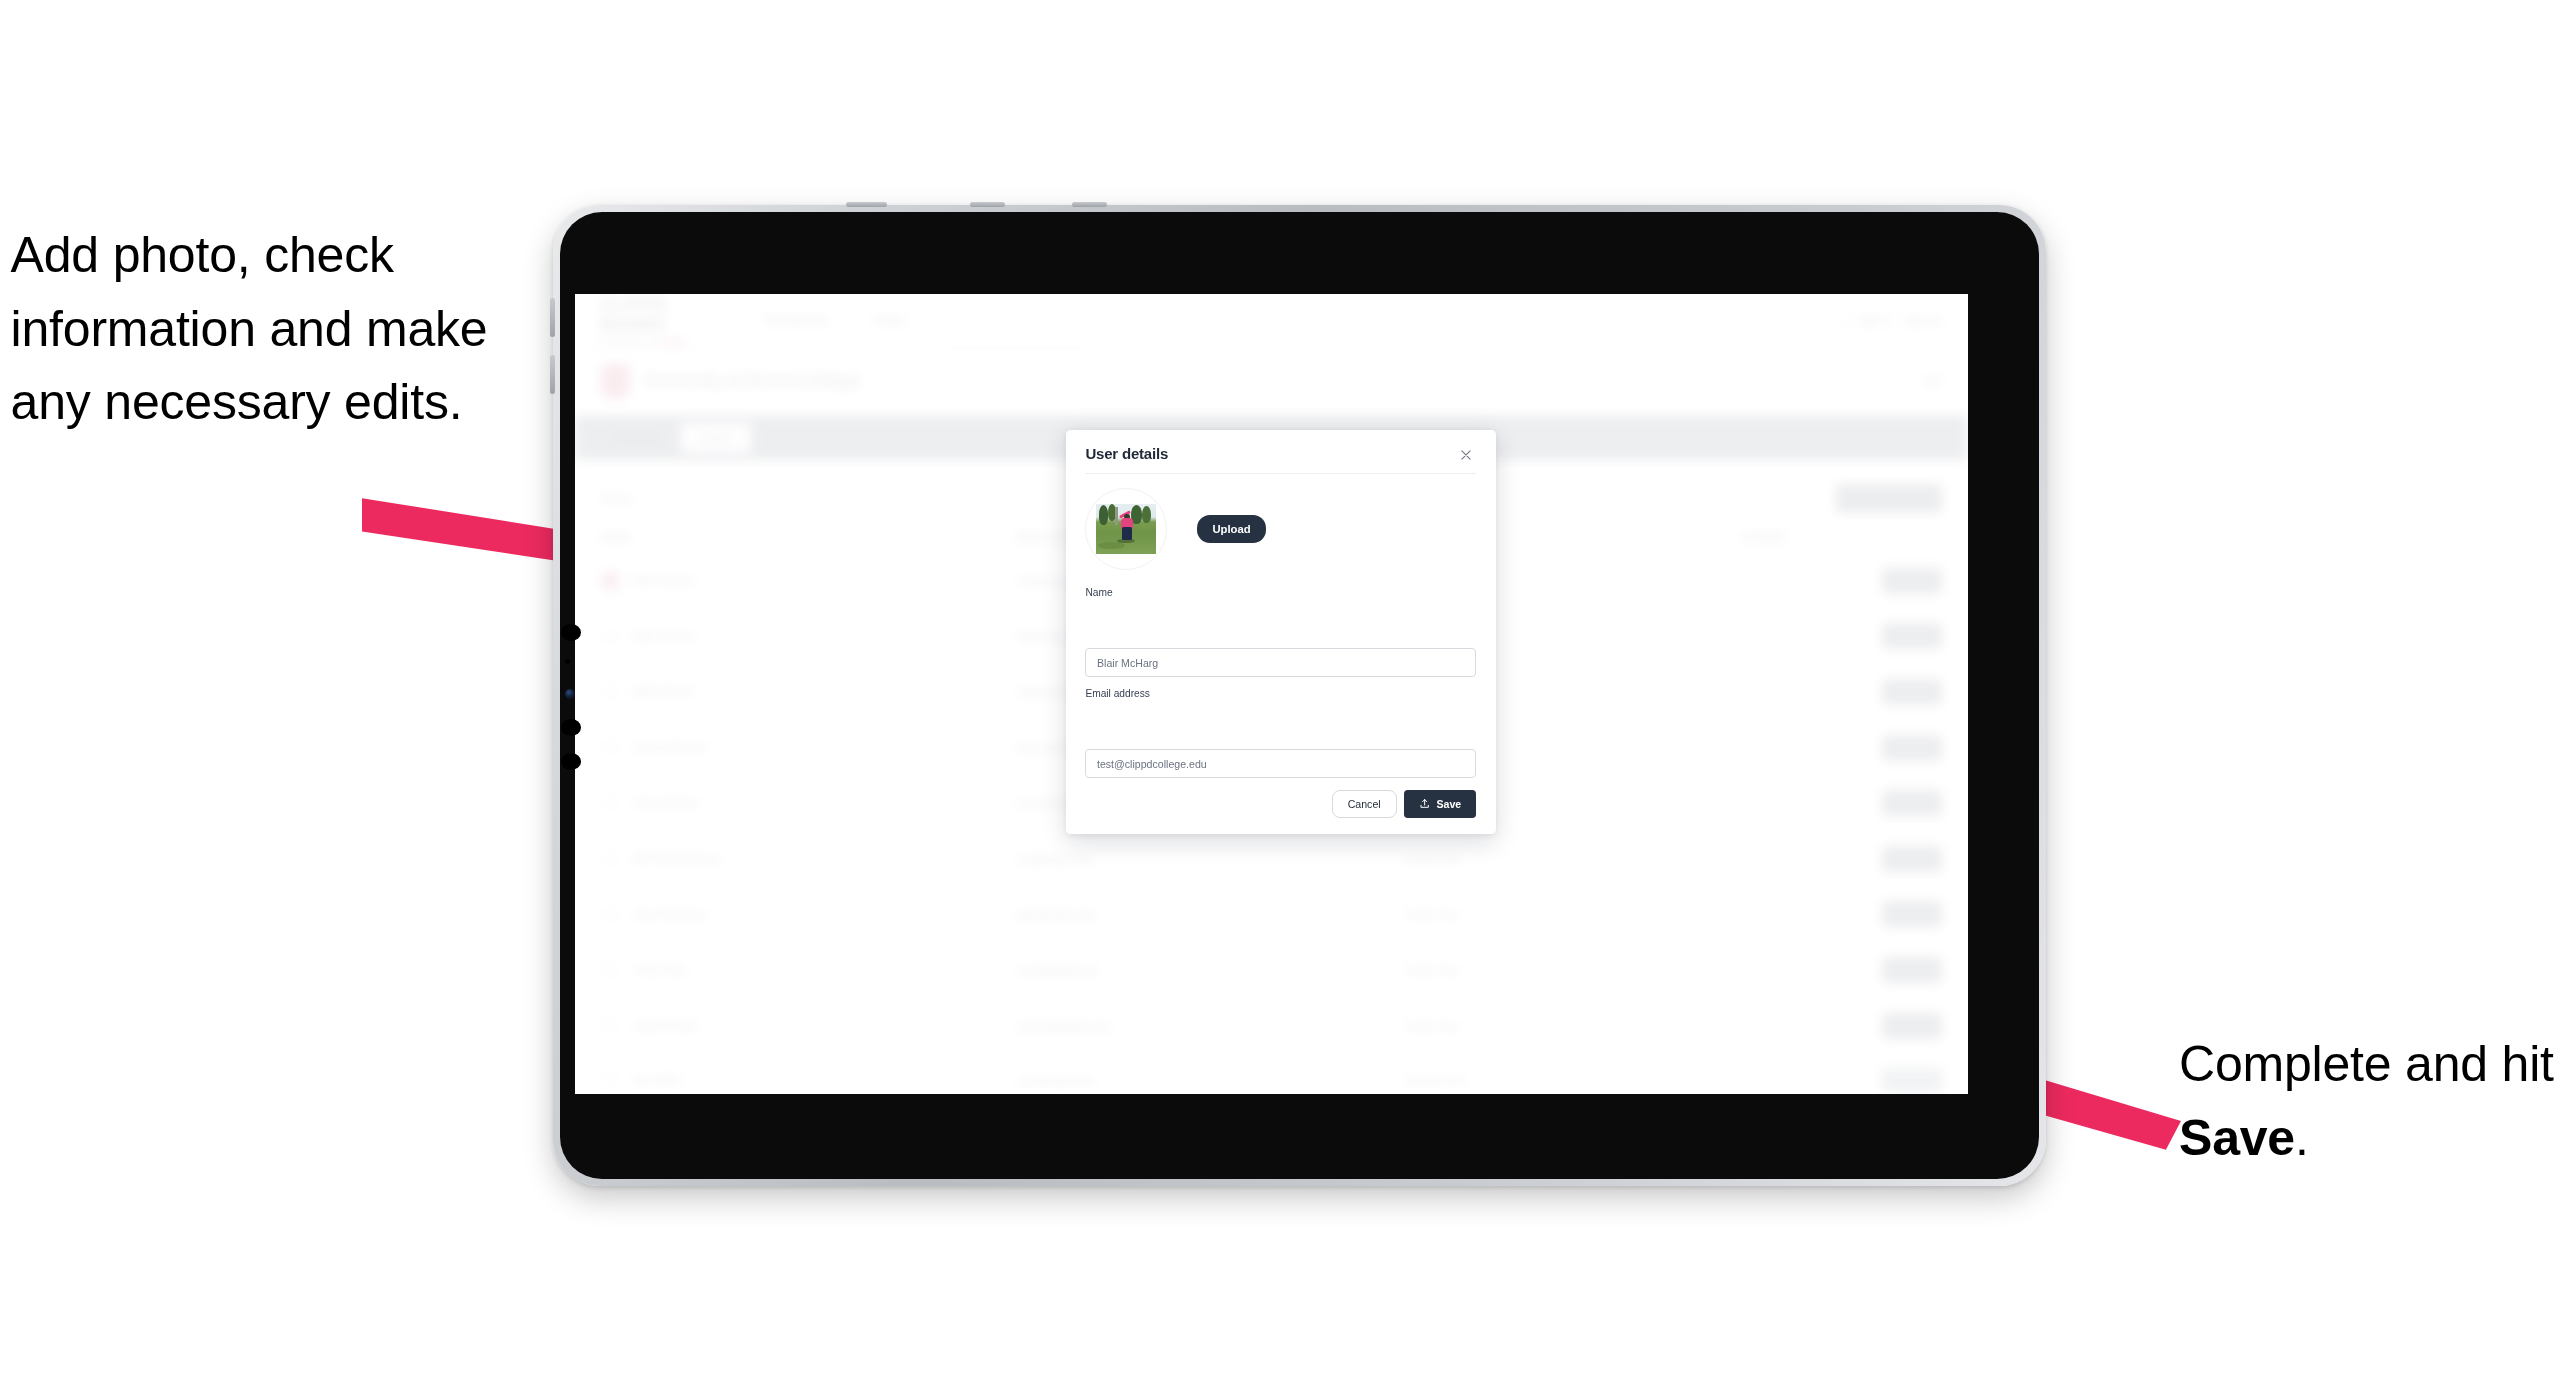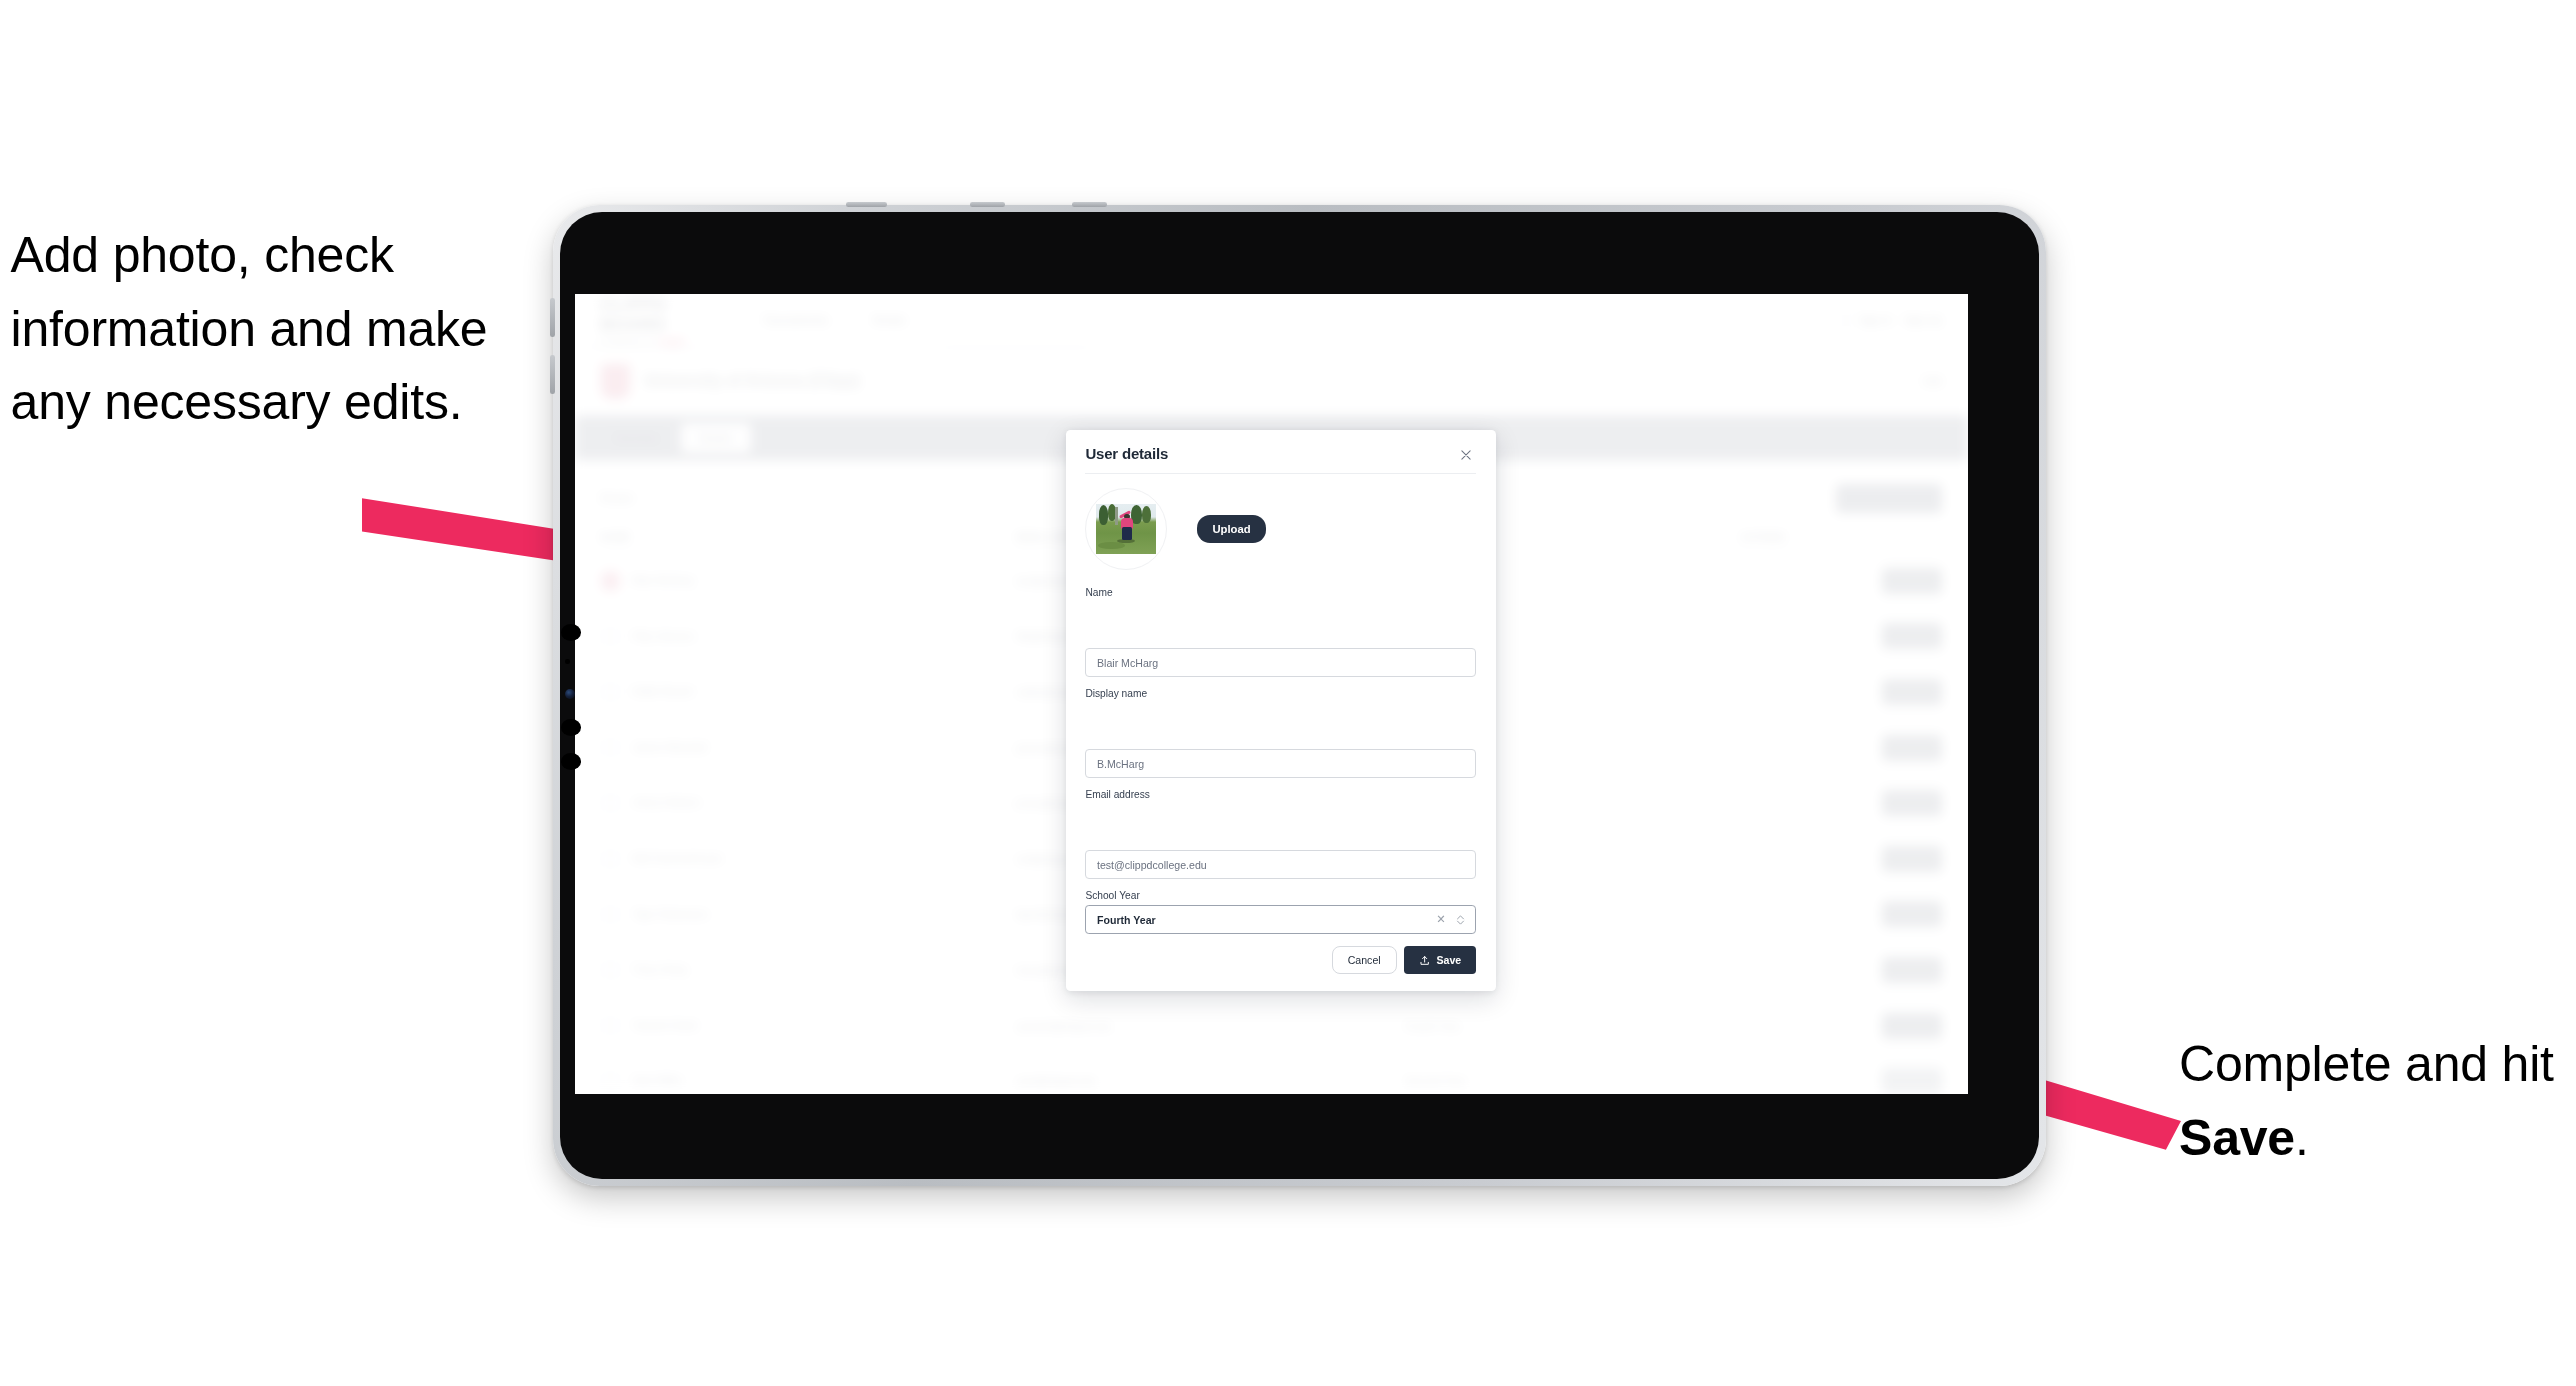--- a/index.html
+++ b/index.html
@@ -486,45 +486,26 @@
               </div>
             </div>
             <button id="modal-upload-button">Upload</button>
           </div>
 
           <div class="modal-field">
             <label class="modal-field-label">Name</label>
             <input class="modal-input" type="text" value="Blair McHarg" style="">
           </div>
 
-          <div class="modal-field">
-            <label class="modal-field-label">Display name</label>
-            <input class="modal-input" type="text" value="B.McHarg" style="">
-          </div>
 
           <div class="modal-field">
             <label class="modal-field-label">Email address</label>
             <input class="modal-input" type="text" value="test@clippdcollege.edu" style="">
           </div>
 
-          <div class="modal-field">
-            <label class="modal-field-label">School Year</label>
-            <div id="modal-select-wrapper">
-              <span id="modal-select-value">Fourth Year</span>
-              <span id="modal-select-controls">
-                <span id="modal-select-clear">✕</span>
-                <span id="modal-select-toggle">
-                  <svg width="9" height="12" viewBox="0 0 12 16">
-                    <path d="M2 6.5 L6 2.5 L10 6.5" stroke="#9aa1ab" stroke-width="1.3" fill="none" stroke-linecap="round" stroke-linejoin="round"></path>
-                    <path d="M2 9.5 L6 13.5 L10 9.5" stroke="#9aa1ab" stroke-width="1.3" fill="none" stroke-linecap="round" stroke-linejoin="round"></path>
-                  </svg>
-                </span>
-              </span>
-            </div>
-          </div>
 
           <div id="modal-footer">
             <button id="modal-cancel-button">Cancel</button>
             <button id="modal-save-button">
               <svg width="11.3" height="11.3" viewBox="0 0 16 16">
                 <path d="M8 2.2 L8 10" stroke="#fff" stroke-width="1.4" stroke-linecap="round"></path>
                 <path d="M5 5.2 L8 2.2 L11 5.2" stroke="#fff" stroke-width="1.4" fill="none" stroke-linecap="round" stroke-linejoin="round"></path>
                 <path d="M2.8 10.4 L2.8 13.2 L13.2 13.2 L13.2 10.4" stroke="#fff" stroke-width="1.4" fill="none" stroke-linecap="round" stroke-linejoin="round"></path>
               </svg>
               <span>Save</span>

